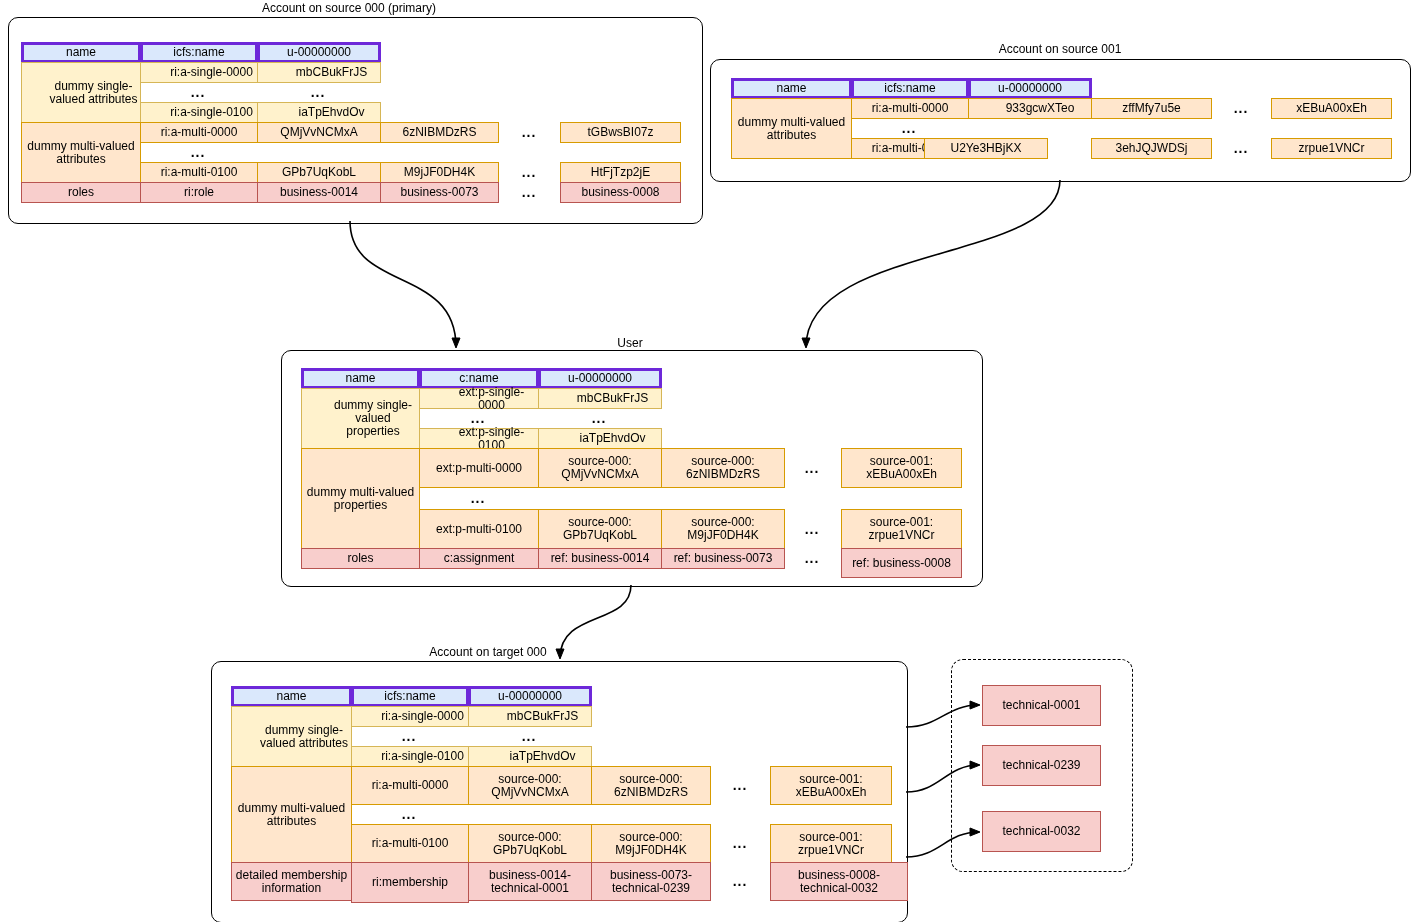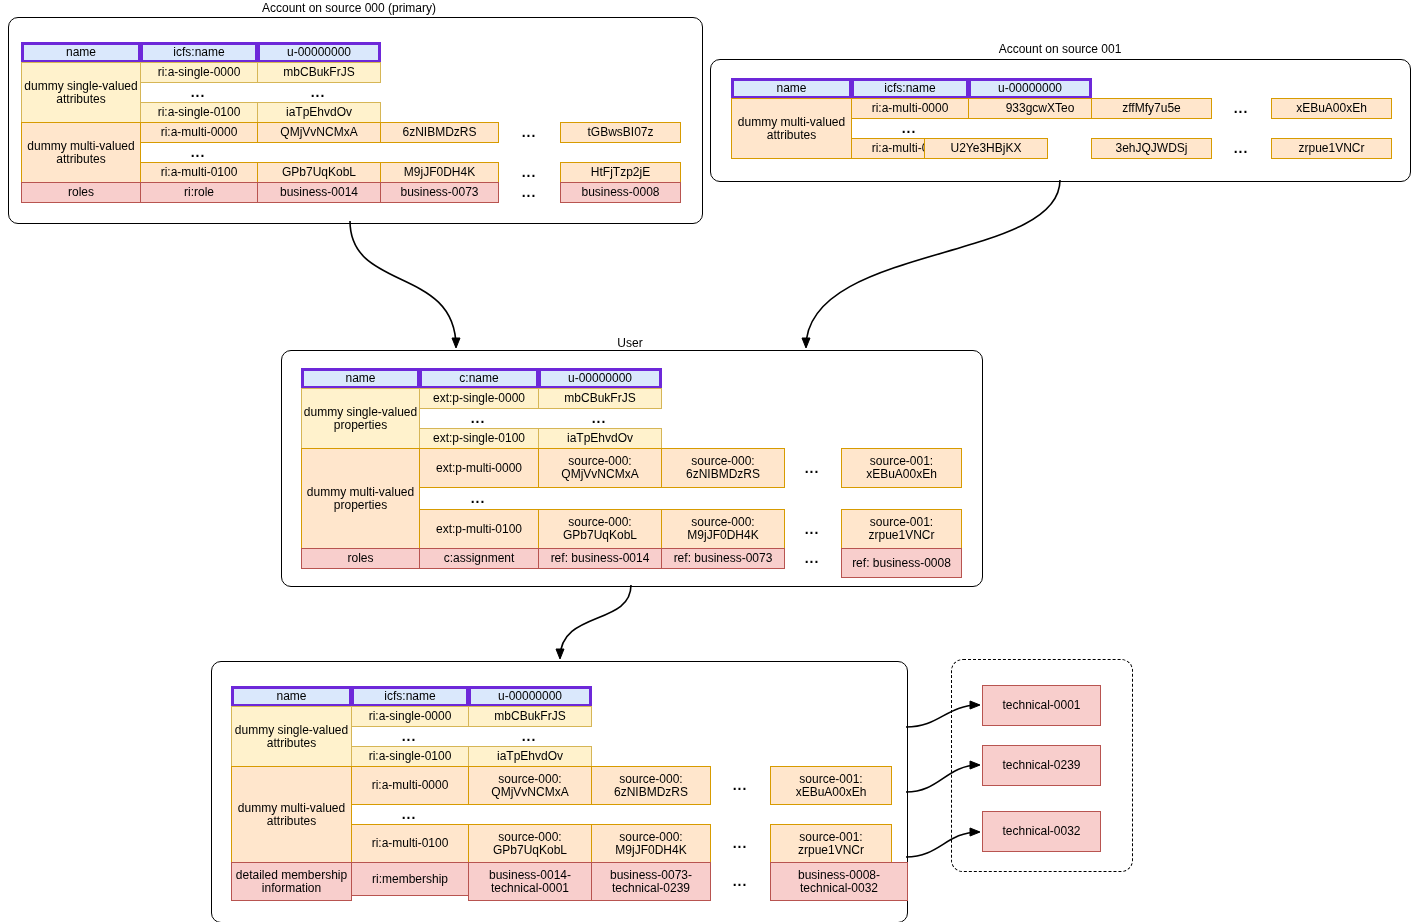--- a/index.html
+++ b/index.html
@@ -4,40 +4,41 @@
 <style>
   html,body{margin:0;padding:0;background:#fff;}
   #canvas{position:relative;width:1411px;height:922px;background:#ffffff;
           font-family:"Liberation Sans",sans-serif;font-size:12px;color:#000;overflow:hidden;}
   .frame{position:absolute;border:1px solid #000;border-radius:10px;background:#fff;}
   .frame.dashed{border-style:dashed;border-radius:12px;}
   .title{position:absolute;text-align:center;font-size:12px;color:#000;}
   .cell{position:absolute;box-sizing:border-box;display:flex;flex-direction:column;
         align-items:center;justify-content:center;text-align:center;line-height:13px;padding:1px;}
   .blue{background:#dae8fc;border:3px solid #6d28d9;}
-  .yellow{background:#fff2cc;border:1px solid #d6b656;}
+  .yellow{background:#fff2cc;border:1px solid #d6b656;padding-left:26px;}
   .orange{background:#ffe6cc;border:1px solid #d79b00;}
   .red{background:#f8cecc;border:1px solid #b85450;}
   .dots{position:absolute;transform:translate(-50%,-50%);font-weight:700;font-size:14px;letter-spacing:1px;}
   .arrows{position:absolute;left:0;top:0;pointer-events:none;}
 </style>
 </head>
 <body>
 
 <div id="canvas">
 
   <div class="frame" style="left:8px;top:17px;width:693px;height:205px"></div>
   <div class="frame" style="left:710px;top:59px;width:699px;height:121px"></div>
   <div class="frame" style="left:281px;top:350px;width:700px;height:235px"></div>
   <div class="frame" style="left:211px;top:661px;width:695px;height:260px"></div>
   <div class="frame dashed" style="left:951px;top:659px;width:180px;height:211px"></div>
 
   <div class="title" style="left:99px;top:1px;width:500px">Account on source 000 (primary)</div>
   <div class="title" style="left:810px;top:42px;width:500px">Account on source 001</div>
   <div class="title" style="left:380px;top:336px;width:500px">User</div>
+  <div class="title" style="left:238px;top:645px;width:500px">Account on target 000</div>
 
   <div class="cell blue" style="left:21px;top:42px;width:120px;height:21px">name</div>
   <div class="cell blue" style="left:140px;top:42px;width:118px;height:21px">icfs:name</div>
   <div class="cell blue" style="left:257px;top:42px;width:124px;height:21px">u-00000000</div>
 
   <div class="cell yellow" style="left:21px;top:62px;width:120px;height:61px">dummy single-valued attributes</div>
   <div class="cell yellow" style="left:140px;top:62px;width:118px;height:21px">ri:a-single-0000</div>
   <div class="cell yellow" style="left:257px;top:62px;width:124px;height:21px">mbCBukFrJS</div>
   <div class="dots" style="left:198px;top:92px">...</div>
   <div class="dots" style="left:318px;top:92px">...</div>
@@ -168,21 +169,21 @@
     <span>source-000:</span>
       <span>M9jJF0DH4K</span>
   </div>
   <div class="dots" style="left:740px;top:843px">...</div>
   <div class="cell orange" style="left:770px;top:824px;width:122px;height:39px">
     <span>source-001:</span>
       <span>zrpue1VNCr</span>
   </div>
 
   <div class="cell red" style="left:231px;top:862px;width:121px;height:39px">detailed membership information</div>
-  <div class="cell red" style="left:351px;top:862px;width:118px;height:34px">ri:membership</div>
+  <div class="cell red" style="left:351px;top:862px;width:118px;height:41px">ri:membership</div>
   <div class="cell red" style="left:468px;top:862px;width:124px;height:39px">
     <span>business-0014-</span>
       <span>technical-0001</span>
   </div>
   <div class="cell red" style="left:591px;top:862px;width:120px;height:39px">
     <span>business-0073-</span>
       <span>technical-0239</span>
   </div>
   <div class="dots" style="left:740px;top:881px">...</div>
   <div class="cell red" style="left:770px;top:862px;width:138px;height:39px">

